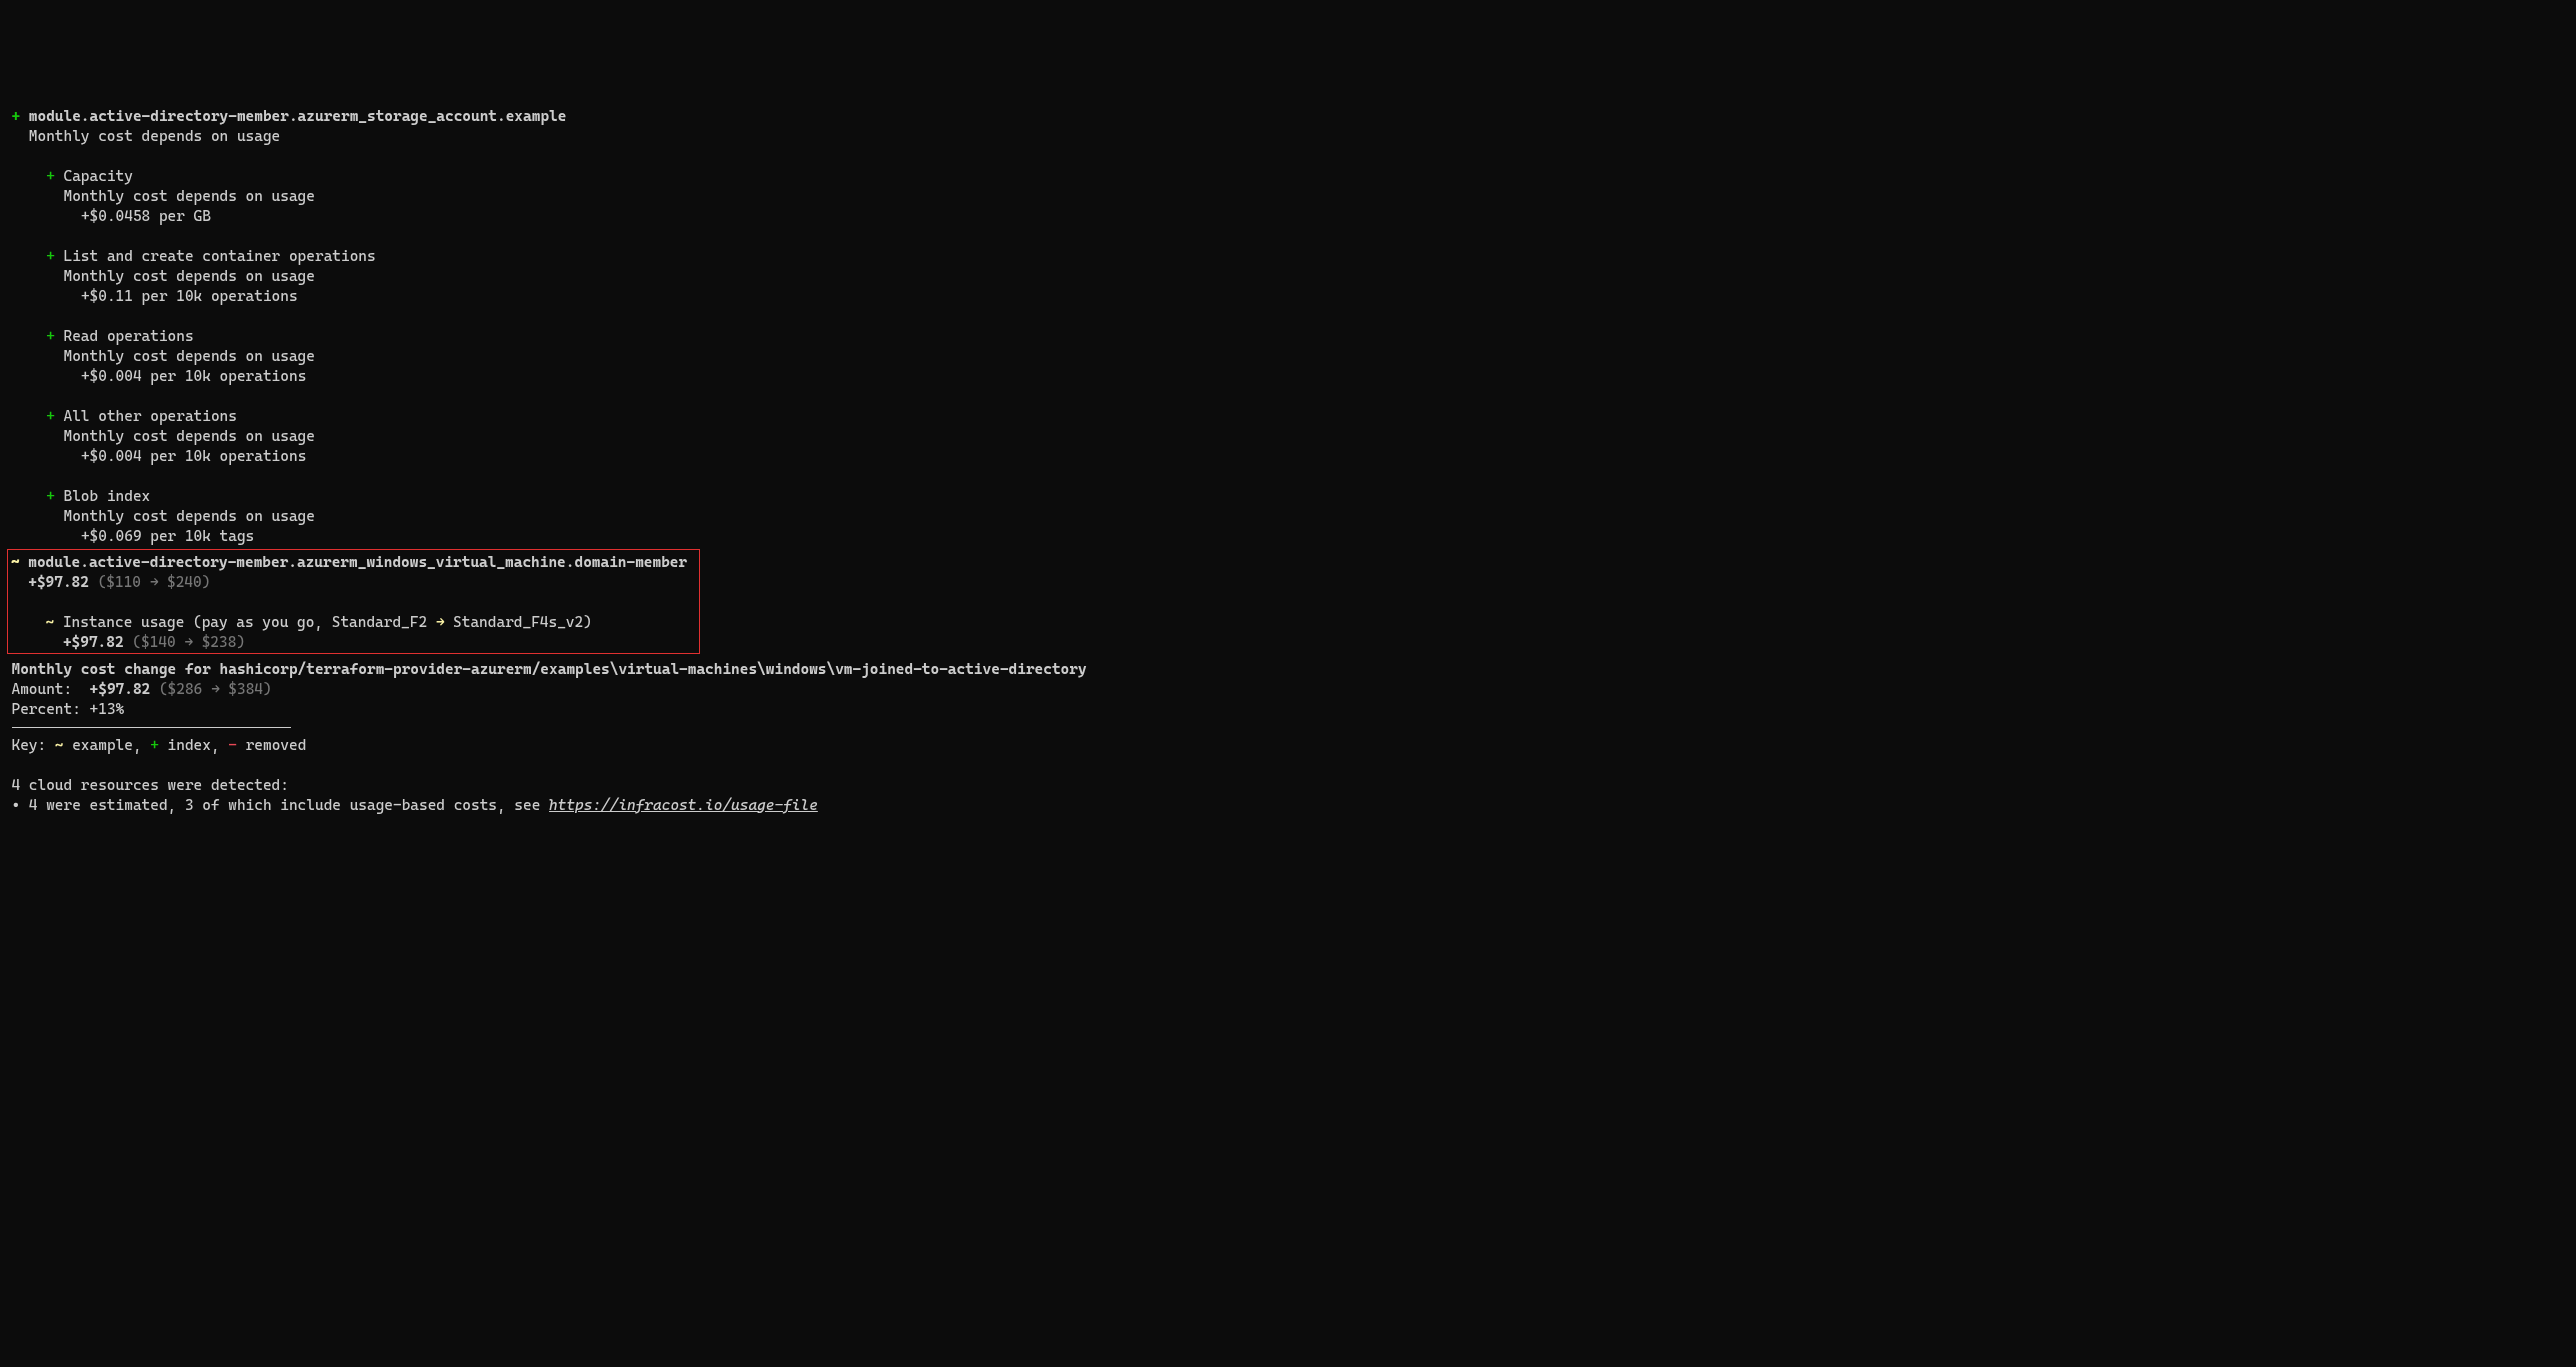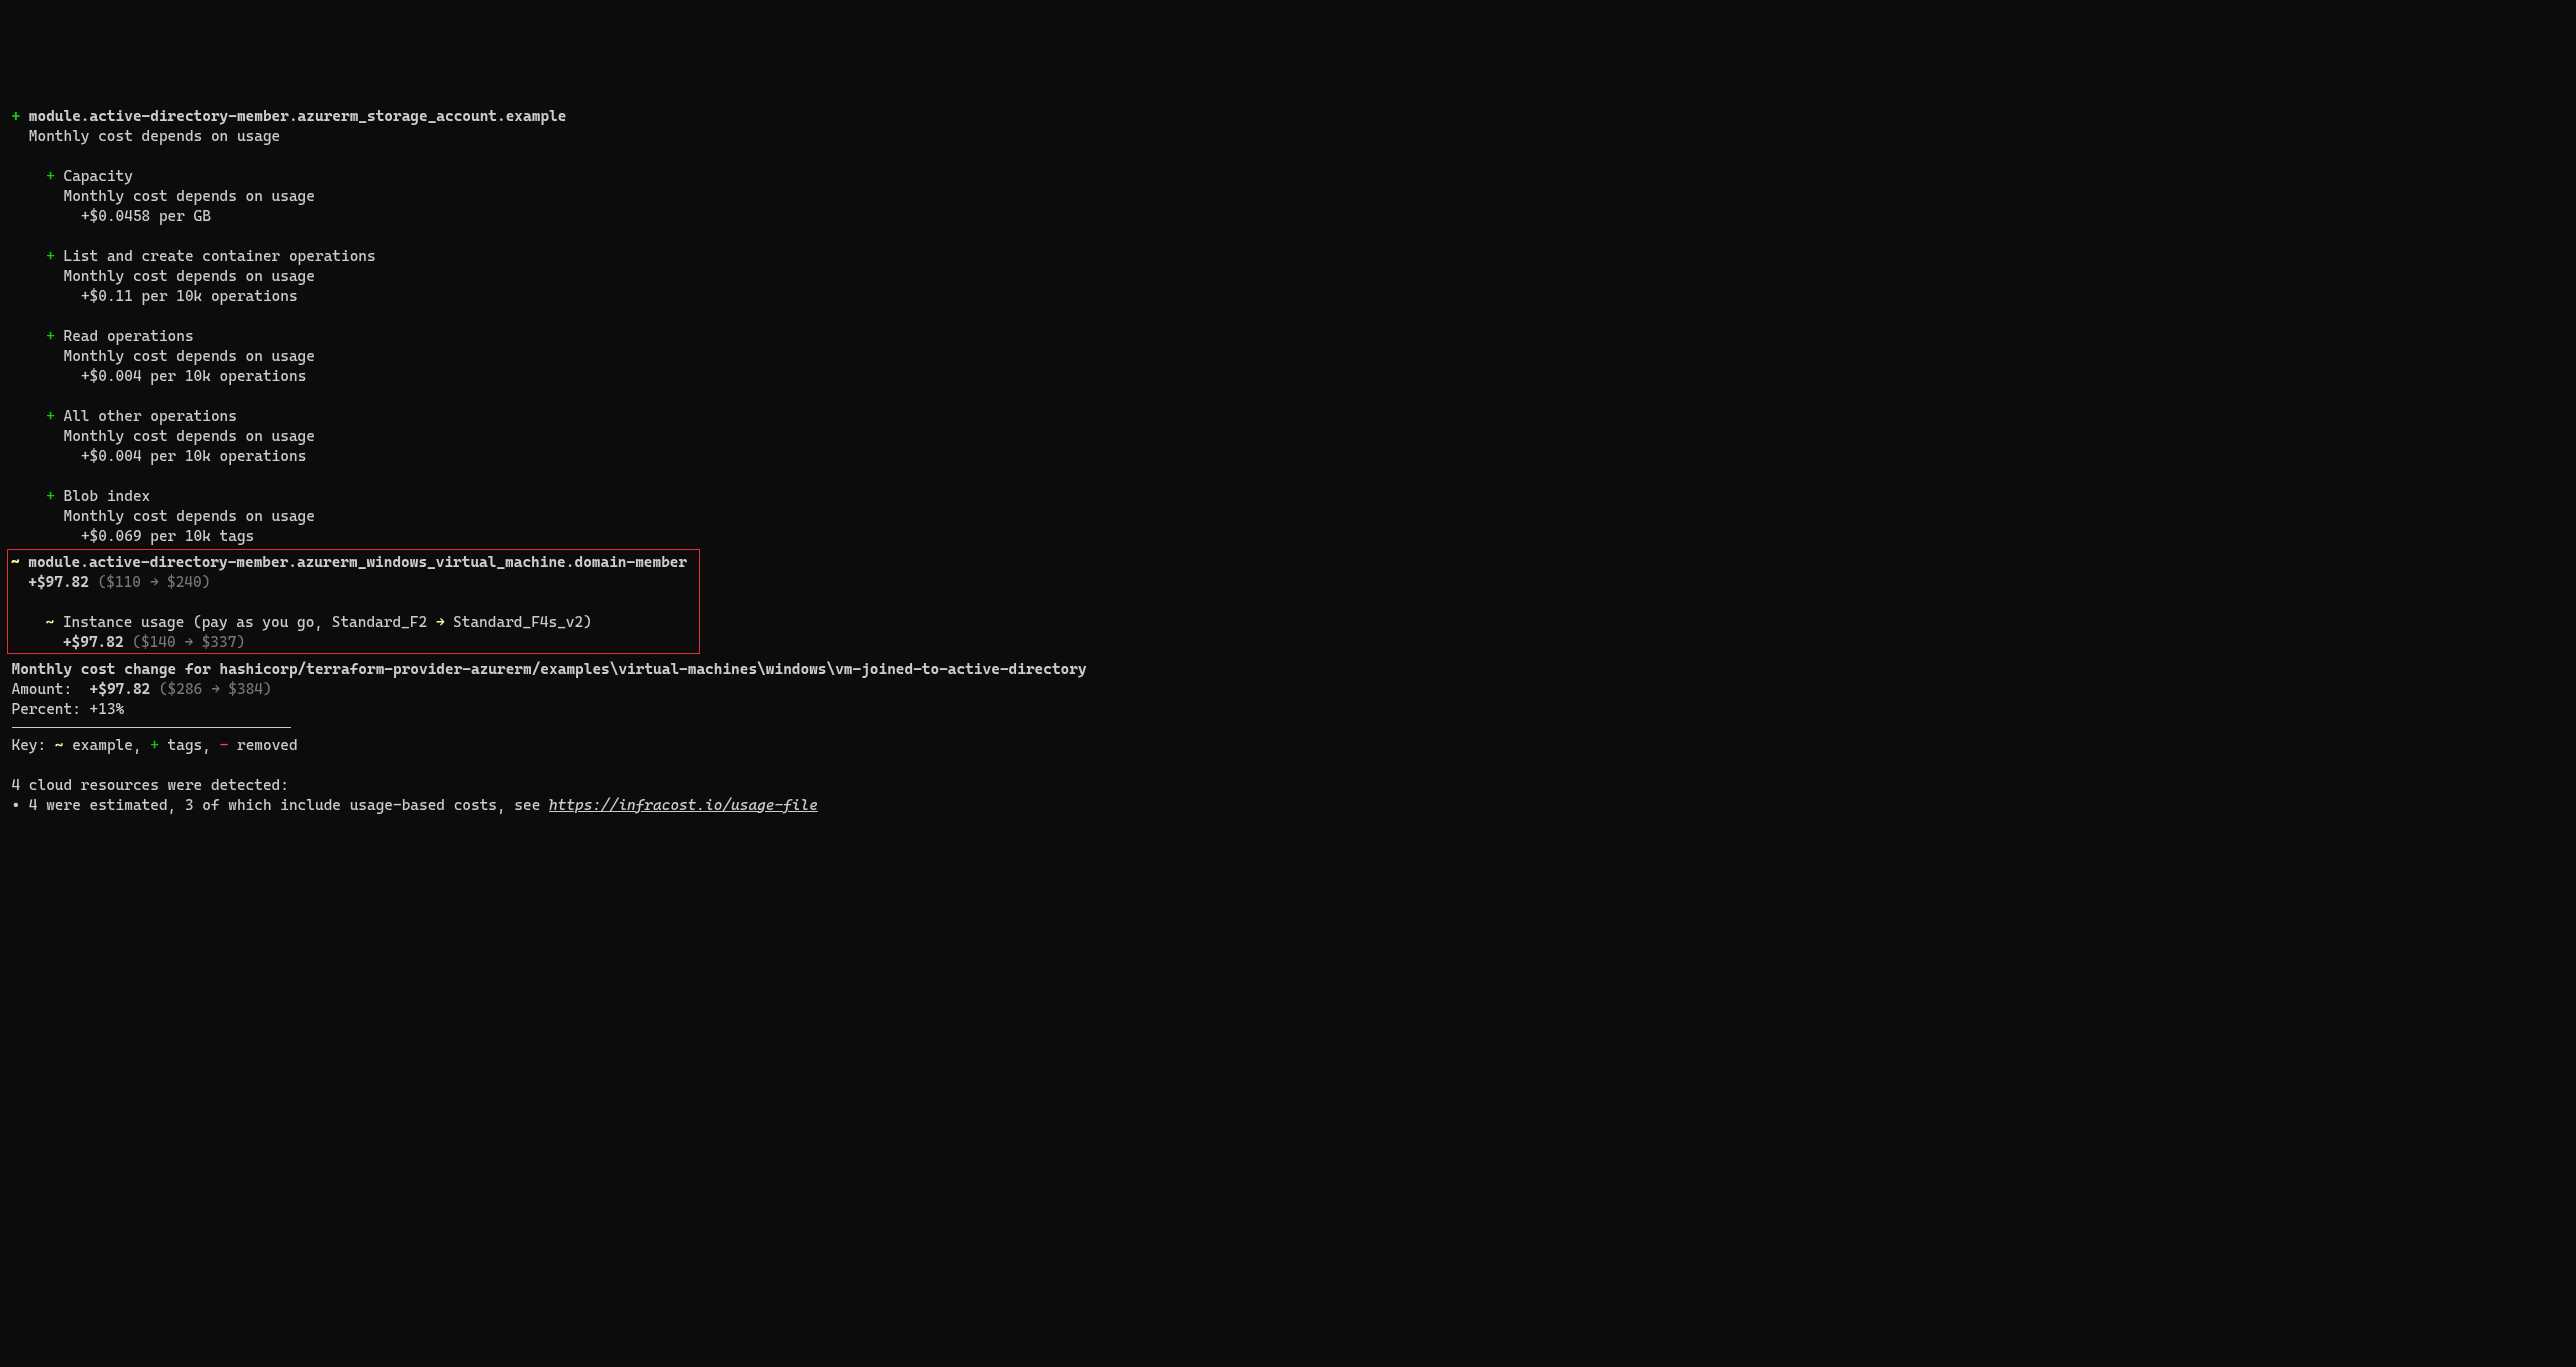--- a/index.html
+++ b/index.html
@@ -58,25 +58,25 @@
       <span>Monthly cost depends on usage</span>
         <span>+$0.004 per 10k operations</span>
 
     <span class="green">+</span> <span>Blob index</span>
       <span>Monthly cost depends on usage</span>
         <span>+$0.069 per 10k tags</span>
 </div><div class="highlight-box"><span class="yellow bold">~</span><span> </span><span class="bold">module.active-directory-member.azurerm_windows_virtual_machine.domain-member</span>
   <span class="bold">+$97.82</span> <span class="muted">(</span><span class="muted">$110</span><span class="muted"> </span><span class="muted">→</span><span class="muted"> </span><span class="muted">$240</span><span class="muted">)</span>
 
     <span class="yellow">~</span> <span>Instance usage (pay as you go, </span><span>Standard_F2</span> <span class="yellow">→</span> <span>Standard_F4s_v2</span><span>)</span>
-      <span class="bold">+$97.82</span> <span class="muted">(</span><span class="muted">$140</span><span class="muted"> </span><span class="muted">→</span><span class="muted"> </span><span class="muted">$337</span><span class="muted">)</span>
+      <span class="bold">+$97.82</span> <span class="muted">(</span><span class="muted">$140</span><span class="muted"> </span><span class="muted">→</span><span class="muted"> </span><span class="muted">$238</span><span class="muted">)</span>
 </div><span class="bold">Monthly cost change for hashicorp/terraform-provider-azurerm/examples\virtual-machines\windows\vm-joined-to-active-directory</span>
 <span>Amount:</span>  <span class="bold">+$97.82</span> <span class="muted">(</span><span class="muted">$286</span><span class="muted"> </span><span class="muted">→</span><span class="muted"> </span><span class="muted">$384</span><span class="muted">)</span>
 <span>Percent:</span> <span>+13%</span>
-<div class="rule"></div><span>Key:</span> <span class="yellow">~</span> <span>example,</span> <span class="green">+</span> <span>tags,</span> <span class="red">-</span> <span>removed</span>
+<div class="rule"></div><span>Key:</span> <span class="yellow">~</span> <span>example,</span> <span class="green">+</span> <span>index,</span> <span class="red">-</span> <span>removed</span>
 
 <span>4 cloud resources were detected:</span>
 <span>∙</span> <span>4 were estimated, 3 of which include usage-based costs, see </span><span class="link">https://infracost.io/usage-file</span>
 </div>
 
 
 
 
 
 </body></html>

